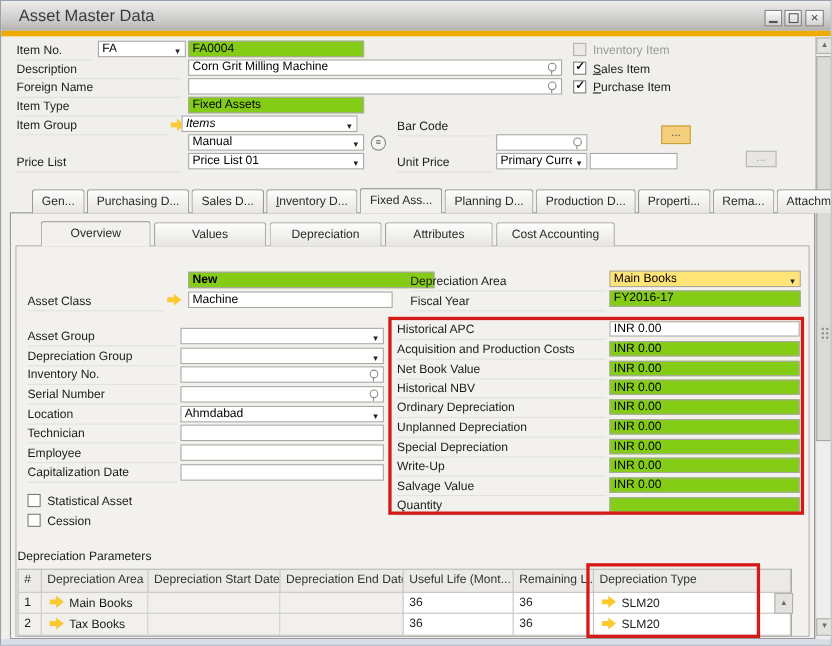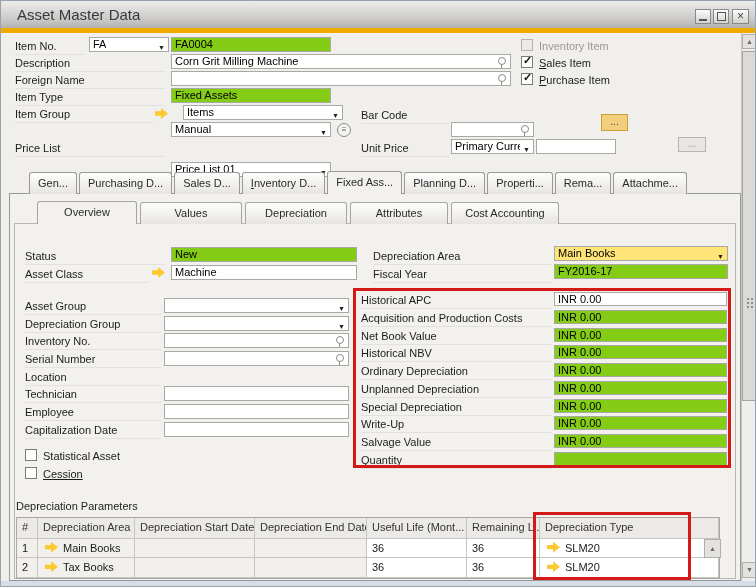--- a/index.html
+++ b/index.html
@@ -96,89 +96,90 @@
   <div class="lbl ul" style="left:14px;top:73px;width:150px;">Foreign Name</div>
   <div class="fld" style="left:170px;top:70px;width:340px;"><span class="txt"></span><span class="linkicon"></span></div>
   <div class="chk checked" style="left:520px;top:72px;"></div>
   <div class="lbl ulf" style="left:538px;top:73px;display:inline-block;">Purchase Item</div>
 
   <div class="lbl ul" style="left:14px;top:90px;width:150px;">Item Type</div>
   <div class="fld ro" style="left:170px;top:87px;width:160px;"><span class="txt">Fixed Assets</span></div>
 
   <div class="lbl ul" style="left:14px;top:107px;width:138px;">Item Group</div>
   <div class="garrow" style="left:154px;top:107px;"></div>
-  <div class="fld" style="left:182px;top:104px;width:160px;"><span class="txt">Items</span><span class="caret">▼</span></div>
+  <div class="fld" style="left:164px;top:104px;width:160px;font-style:italic;"><span class="txt">Items</span><span class="caret">▼</span></div>
 
   <div class="fld" style="left:170px;top:121px;width:160px;"><span class="txt">Manual</span><span class="caret">▼</span></div>
   <div class="listicon" style="left:336px;top:122px;">≡</div>
   <div class="lbl ul" style="left:360px;top:108px;width:88px;">Bar Code</div>
   <div class="fld" style="left:450px;top:121px;width:83px;"><span class="txt"></span><span class="linkicon"></span></div>
   <div class="btn gold" style="left:600px;top:113px;width:27px;height:17px;">...</div>
 
   <div class="lbl ul" style="left:14px;top:141px;width:150px;">Price List</div>
-  <div class="fld" style="left:170px;top:138px;width:160px;margin-top:23px;"><span class="txt">Price List 01</span><span class="caret">▼</span></div>
+  <div class="fld" style="left:170px;top:138px;width:160px;"><span class="txt">Price List 01</span><span class="caret">▼</span></div>
   <div class="lbl ul" style="left:360px;top:141px;width:88px;">Unit Price</div>
   <div class="fld" style="left:450px;top:138px;width:83px;"><span class="txt">Primary Curren</span><span class="caret">▼</span></div>
   <div class="fld" style="left:535px;top:138px;width:80px;"><span class="txt"></span></div>
   <div class="btn grey" style="left:677px;top:136px;width:28px;height:15px;">...</div>
 
   <div class="tabrow" style="left:28px;top:170px;height:23px;z-index:6;">
     <div class="tab">Gen...</div>
     <div class="tab">Purchasing D...</div>
     <div class="tab">Sales D...</div>
     <div class="tab ulf">Inventory D...</div>
     <div class="tab active">Fixed Ass...</div>
     <div class="tab">Planning D...</div>
+    <div class="tab">Production D...</div>
     <div class="tab">Properti...</div>
     <div class="tab">Rema...</div>
     <div class="tab">Attachme...</div>
   </div>
 
   <div class="panel" style="left:8px;top:192px;width:732px;height:388px;"></div>
 
   <div class="tabrow" style="left:36px;top:200px;height:23px;z-index:6;">
     <div class="subtab active" style="width:100px;margin-top:17px;">Overview</div>
     <div class="subtab" style="width:102px;">Values</div>
     <div class="subtab" style="width:102px;">Depreciation</div>
     <div class="subtab" style="width:98px;">Attributes</div>
     <div class="subtab" style="width:108px;">Cost Accounting</div>
   </div>
   <div class="subpanel" style="left:13px;top:222px;width:722px;height:356px;"></div>
 
-  <div class="lbl ul" style="left:24px;top:249px;width:140px;">Status</div>
-  <div class="fld ro" style="left:170px;top:246px;width:186px;"><span class="txt">New</span></div>
+  <div class="fld ro" style="left:170px;top:246px;width:224px;font-weight:bold;"><span class="txt">New</span></div>
   <div class="lbl ul" style="left:372px;top:249px;width:178px;">Depreciation Area</div>
   <div class="fld yellow" style="left:553px;top:245px;width:174px;"><span class="txt">Main Books</span><span class="caret">▼</span></div>
 
   <div class="lbl ul" style="left:24px;top:267px;width:124px;">Asset Class</div>
   <div class="garrow" style="left:151px;top:266px;"></div>
   <div class="fld" style="left:170px;top:264px;width:186px;"><span class="txt">Machine</span></div>
   <div class="lbl ul" style="left:372px;top:267px;width:178px;">Fiscal Year</div>
   <div class="fld ro" style="left:553px;top:263px;width:174px;"><span class="txt">FY2016-17</span></div>
 
   <div class="lbl ul" style="left:24px;top:299px;width:136px;">Asset Group</div>
   <div class="fld" style="left:163px;top:297px;width:185px;"><span class="txt"></span><span class="caret">▼</span></div>
   <div class="lbl ul" style="left:24px;top:317px;width:136px;">Depreciation Group</div>
   <div class="fld" style="left:163px;top:315px;width:185px;"><span class="txt"></span><span class="caret">▼</span></div>
   <div class="lbl ul" style="left:24px;top:334px;width:136px;">Inventory No.</div>
   <div class="fld" style="left:163px;top:332px;width:185px;"><span class="txt"></span><span class="linkicon"></span></div>
   <div class="lbl ul" style="left:24px;top:352px;width:136px;">Serial Number</div>
   <div class="fld" style="left:163px;top:350px;width:185px;"><span class="txt"></span><span class="linkicon"></span></div>
   <div class="lbl ul" style="left:24px;top:370px;width:136px;">Location</div>
+  <div class="fld" style="left:163px;top:368px;width:185px;"><span class="txt">Ahmdabad</span><span class="caret">▼</span></div>
   <div class="lbl ul" style="left:24px;top:387px;width:136px;">Technician</div>
   <div class="fld" style="left:163px;top:385px;width:185px;"><span class="txt"></span></div>
   <div class="lbl ul" style="left:24px;top:405px;width:136px;">Employee</div>
   <div class="fld" style="left:163px;top:403px;width:185px;"><span class="txt"></span></div>
   <div class="lbl ul" style="left:24px;top:423px;width:136px;">Capitalization Date</div>
   <div class="fld" style="left:163px;top:421px;width:185px;"><span class="txt"></span></div>
 
   <div class="chk" style="left:24px;top:448px;"></div>
   <div class="lbl" style="left:42px;top:449px;">Statistical Asset</div>
   <div class="chk" style="left:24px;top:466px;"></div>
-  <div class="lbl" style="left:42px;top:467px;text-decoration:underline;">Cession</div>
+  <div class="lbl" style="left:42px;top:467px;">Cession</div>
 
   <div class="redbox" style="left:352px;top:287px;width:378px;height:180px;"></div>
 
   <div class="lbl ul" style="left:360px;top:293px;width:190px;">Historical APC</div>
   <div class="fld" style="left:553px;top:291px;width:173px;height:14px;"><span class="txt">INR 0.00</span></div>
   <div class="lbl ul" style="left:360px;top:311px;width:190px;">Acquisition and Production Costs</div>
   <div class="fld ro" style="left:553px;top:309px;width:173px;height:14px;"><span class="txt">INR 0.00</span></div>
   <div class="lbl ul" style="left:360px;top:329px;width:190px;">Net Book Value</div>
   <div class="fld ro" style="left:553px;top:327px;width:173px;height:14px;"><span class="txt">INR 0.00</span></div>
   <div class="lbl ul" style="left:360px;top:346px;width:190px;">Historical NBV</div>

